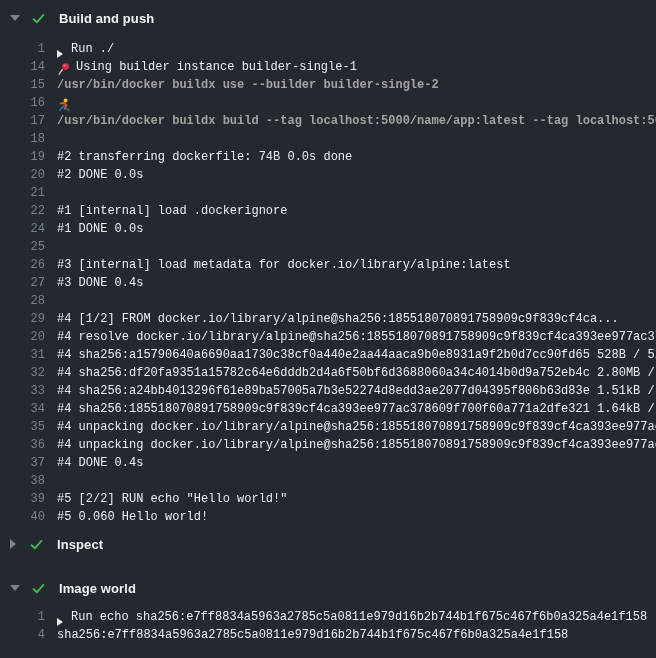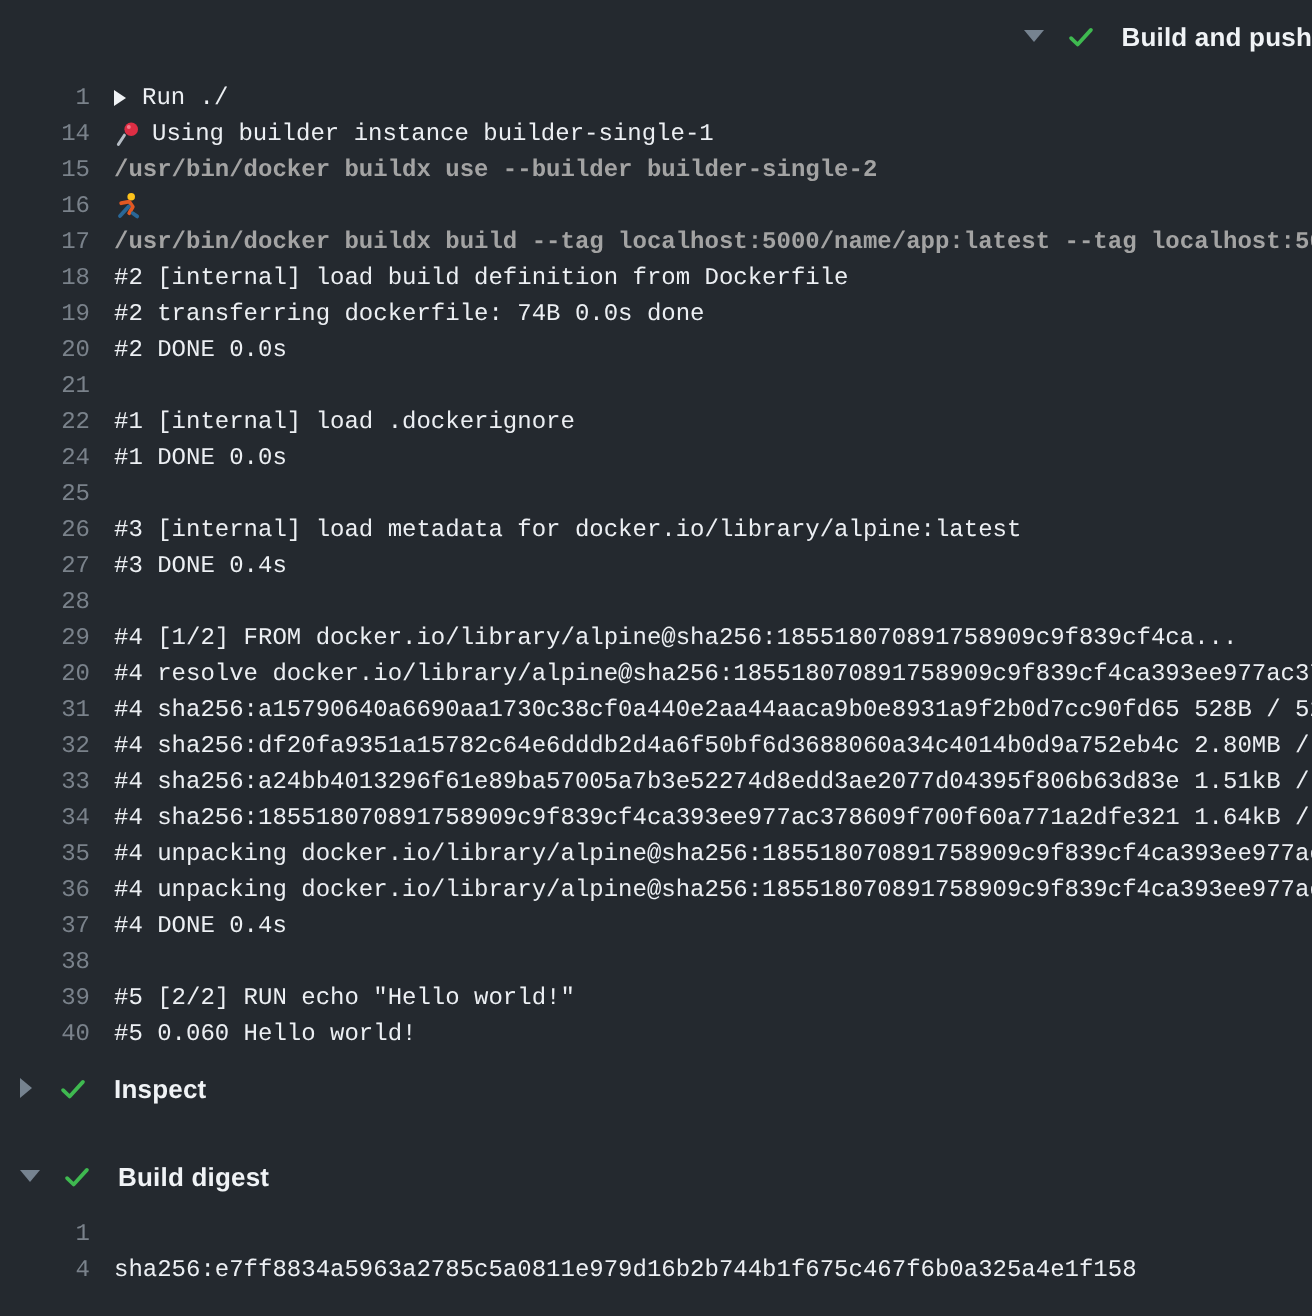--- a/index.html
+++ b/index.html
@@ -8,21 +8,21 @@
     background:#24292f;
     font-family:"Liberation Sans",sans-serif;
     -webkit-font-smoothing:antialiased;
   }
   #log-root{width:656px;}
   .section{margin:0;}
   .section-header{
     display:flex;align-items:center;height:20px;
     padding-left:8px;cursor:pointer;
   }
-  .section-first{margin-top:8px;justify-content:flex-end;}
+  .section-first{margin-top:8px;}
   .section-gap-sm{margin-top:8px;}
   .section-gap-lg{margin-top:24px;}
   .tri{width:0;height:0;display:inline-block;flex:0 0 auto;}
   .tri-down{
     border-left:5px solid transparent;border-right:5px solid transparent;
     border-top:6px solid #768390;margin:0 2px;
   }
   .tri-right{
     border-top:5px solid transparent;border-bottom:5px solid transparent;
     border-left:6px solid #768390;margin:0 4px 0 2px;
@@ -36,21 +36,21 @@
   .lines-top{margin-top:12px;}
   .lines-top-sm{margin-top:10px;}
   .log-line{
     display:flex;height:18px;line-height:18px;
     font-family:"Liberation Mono","DejaVu Sans Mono",monospace;
     font-size:12px;white-space:pre;overflow:hidden;
   }
   .gutter{
     flex:0 0 45px;text-align:right;color:#7a828b;cursor:pointer;
   }
-  .content{margin-left:12px;color:#eceff3;white-space:pre;display:flex;align-items:center;}
+  .content{margin-left:12px;color:#eceff3;white-space:pre;display:flex;align-items:flex-end;}
   .txt{white-space:pre;}
   .command{color:#a3a3a3;font-weight:bold;}
   .run-arrow{
     width:0;height:0;display:inline-block;
     border-top:4px solid transparent;border-bottom:4px solid transparent;
     border-left:6px solid #eff2f5;margin-right:8px;flex:0 0 auto;
   }
   .emoji{width:14px;height:14px;display:inline-flex;margin-right:5px;flex:0 0 auto;}
   .emoji svg,.check svg{width:100%;height:100%;}
 </style>
@@ -76,21 +76,21 @@
                 <circle cx="7.4" cy="3.5" r="1" fill="#f4788a"></circle>
               </svg></span><span class="txt">Using builder instance builder-single-1</span></span></div>
         <div class="log-line"><span class="gutter">15</span><span class="content"><span class="txt command">/usr/bin/docker buildx use --builder builder-single-2</span></span></div>
         <div class="log-line"><span class="gutter">16</span><span class="content"><span class="emoji"><svg viewBox="0 0 14 14">
                 <circle cx="8.6" cy="2.4" r="1.9" fill="#fcc21b"></circle>
                 <path d="M3.6 5.6 L7.6 4.8 L9.4 7.4 L7.6 10.6" stroke="#e25822" stroke-width="1.9" fill="none" stroke-linecap="round" stroke-linejoin="round"></path>
                 <path d="M7.4 7.2 L3 12" stroke="#2a6797" stroke-width="1.9" stroke-linecap="round"></path>
                 <path d="M9.4 10.6 L11.6 12.2" stroke="#2a6797" stroke-width="1.9" stroke-linecap="round"></path>
               </svg></span></span></div>
         <div class="log-line"><span class="gutter">17</span><span class="content"><span class="txt command">/usr/bin/docker buildx build --tag localhost:5000/name/app:latest --tag localhost:5000</span></span></div>
-        <div class="log-line"><span class="gutter">18</span><span class="content"><span class="txt">#2 [internal] load build definition from Dockerfile</span></span></div>
+        <div class="log-line"><span class="gutter">18</span></div>
         <div class="log-line"><span class="gutter">19</span><span class="content"><span class="txt">#2 transferring dockerfile: 74B 0.0s done</span></span></div>
         <div class="log-line"><span class="gutter">20</span><span class="content"><span class="txt">#2 DONE 0.0s</span></span></div>
         <div class="log-line"><span class="gutter">21</span><span class="content"><span class="txt"></span></span></div>
         <div class="log-line"><span class="gutter">22</span><span class="content"><span class="txt">#1 [internal] load .dockerignore</span></span></div>
         <div class="log-line"><span class="gutter">24</span><span class="content"><span class="txt">#1 DONE 0.0s</span></span></div>
         <div class="log-line"><span class="gutter">25</span><span class="content"><span class="txt"></span></span></div>
         <div class="log-line"><span class="gutter">26</span><span class="content"><span class="txt">#3 [internal] load metadata for docker.io/library/alpine:latest</span></span></div>
         <div class="log-line"><span class="gutter">27</span><span class="content"><span class="txt">#3 DONE 0.4s</span></span></div>
         <div class="log-line"><span class="gutter">28</span><span class="content"><span class="txt"></span></span></div>
         <div class="log-line"><span class="gutter">29</span><span class="content"><span class="txt">#4 [1/2] FROM docker.io/library/alpine@sha256:185518070891758909c9f839cf4ca...</span></span></div>
@@ -119,20 +119,20 @@
       </div>
     </div>
     <div class="section">
       <div class="section-header section-gap-lg">
         <span class="tri tri-down"></span>
         <span class="check">
           <svg viewBox="0 0 16 16" fill="none">
             <path d="M2.7 8.6 L6.2 12 L13.3 4.2" stroke="#3fb950" stroke-width="2" stroke-linecap="round" stroke-linejoin="round"></path>
           </svg>
         </span>
-        <span class="section-title">Build digest</span>
+        <span class="section-title">Image world</span>
       </div>
       <div class="lines lines-top-sm">
-        <div class="log-line"><span class="gutter">1</span></div>
+        <div class="log-line"><span class="gutter">1</span><span class="content"><span class="run-arrow"></span><span class="txt">Run echo sha256:e7ff8834a5963a2785c5a0811e979d16b2b744b1f675c467f6b0a325a4e1f158</span></span></div>
         <div class="log-line"><span class="gutter">4</span><span class="content"><span class="txt">sha256:e7ff8834a5963a2785c5a0811e979d16b2b744b1f675c467f6b0a325a4e1f158</span></span></div>
       </div>
     </div>
   </div>
 
 </body></html>

